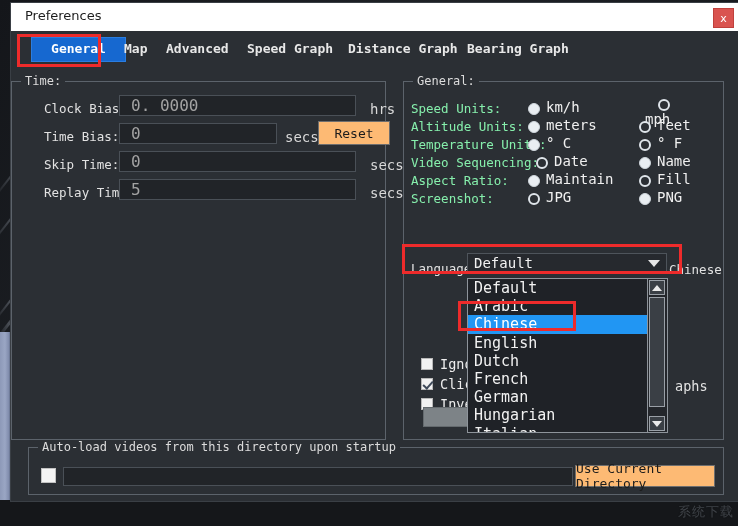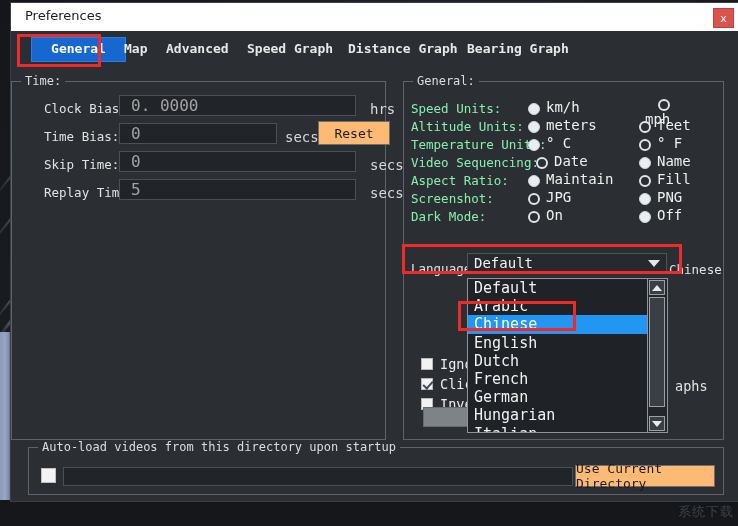--- a/index.html
+++ b/index.html
@@ -238,31 +238,20 @@
       <div class="ropt" style="left:117px;">
         <span class="dot off"></span>
         <span class="txt">JPG</span>
       </div>
       <div class="ropt" style="left:228px;">
         <span class="dot on"></span>
         <span class="txt">PNG</span>
       </div>
     </div>
 
-    <div class="radio-row" style="left:400px;top:204px;width:300px;">
-      <div class="rlabel">Dark Mode:</div>
-      <div class="ropt" style="left:117px;">
-        <span class="dot off"></span>
-        <span class="txt">On</span>
-      </div>
-      <div class="ropt" style="left:228px;">
-        <span class="dot on"></span>
-        <span class="txt">Off</span>
-      </div>
-    </div>
 
     <div class="row-label" style="left:400px;top:258px;">Language:</div>
     <div class="combo" style="left:456px;top:250px;width:200px;height:20px;">
       <span class="cval">Default</span>
       <span class="arrow"></span>
     </div>
     <div class="row-label" style="left:658px;top:259px;">Chinese</div>
 
     <div class="cbrow clip-text" style="left:410px;top:353px;width:120px;">
       <span class="cbox"></span>

